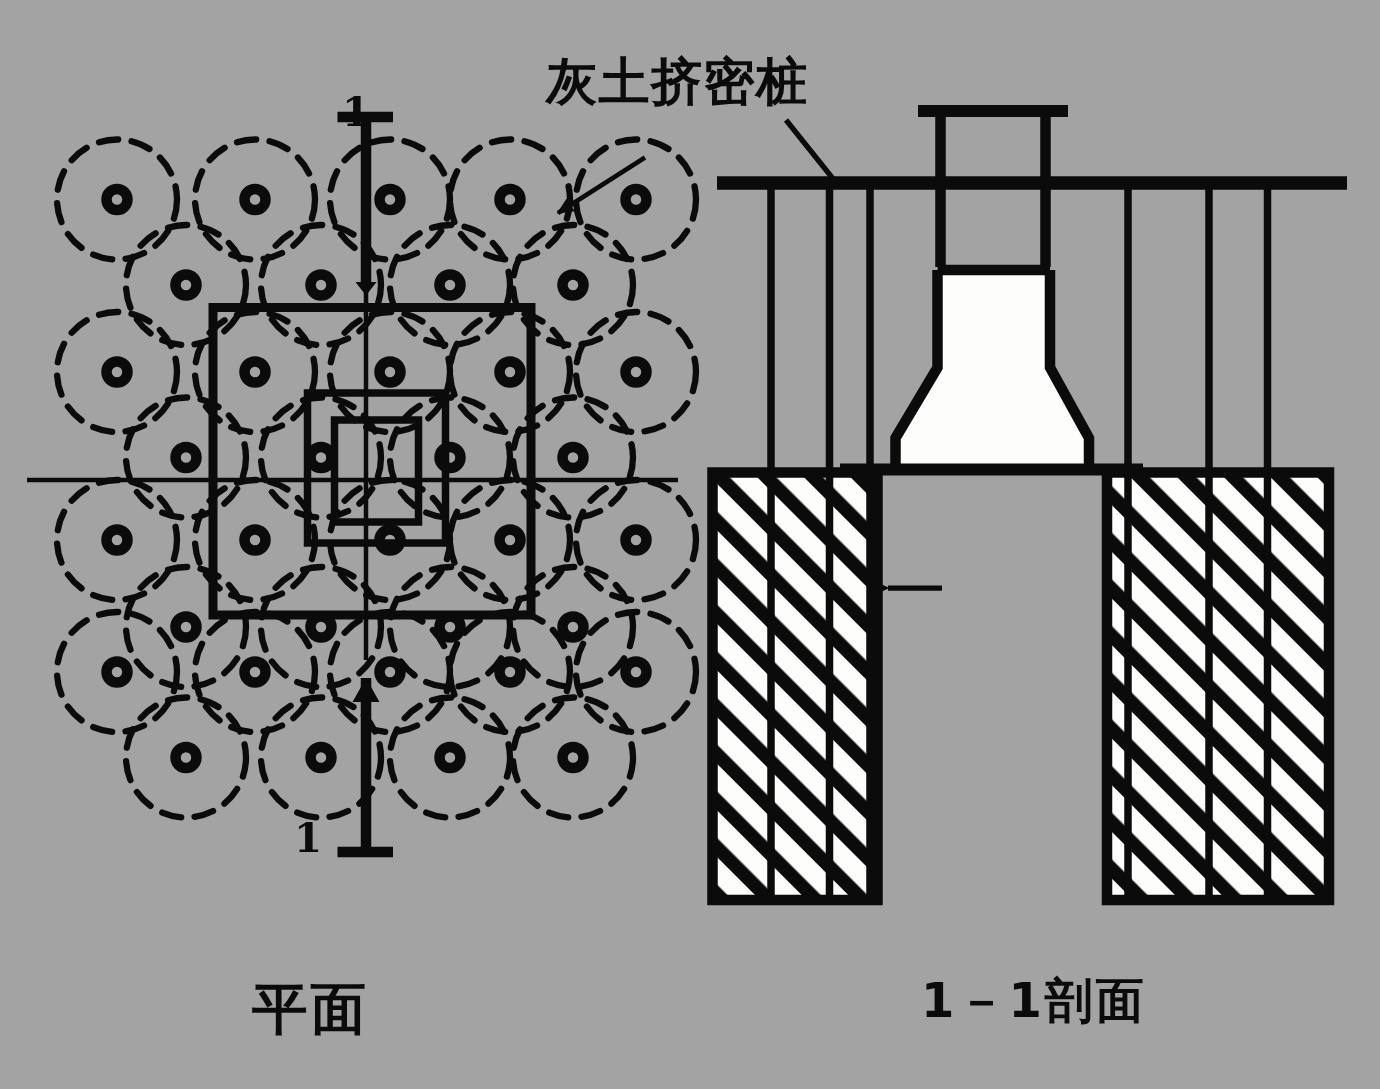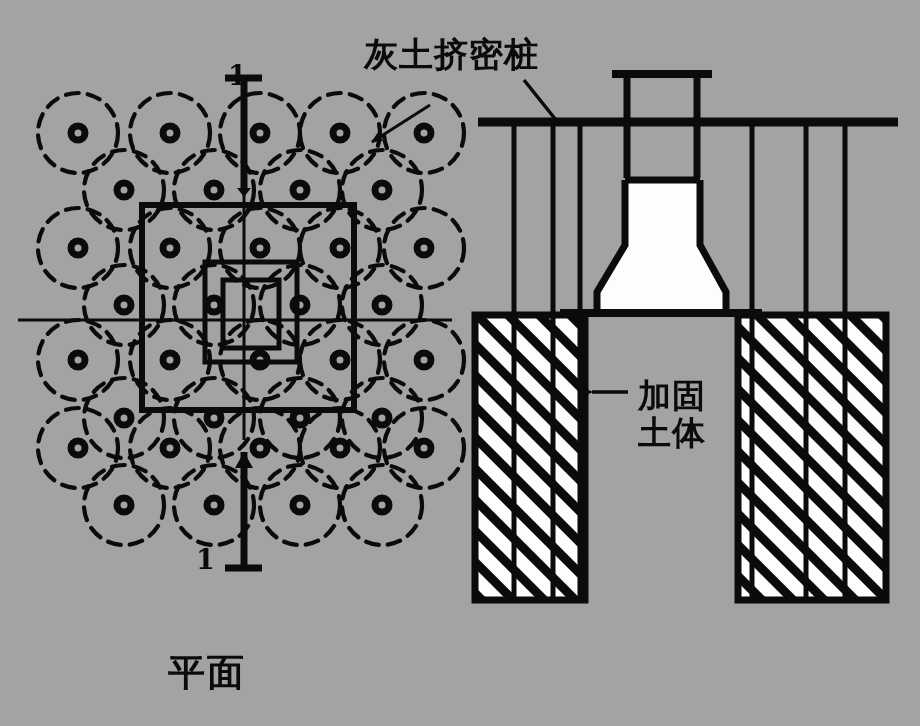--- a/index.html
+++ b/index.html
@@ -258,25 +258,22 @@
       <line x1="556" y1="120" x2="524" y2="80" stroke="#0b0b0b" stroke-width="3.5"></line>
 
       <line x1="430" y1="105" x2="372" y2="142" stroke="#0b0b0b" stroke-width="3" marker-end="url(#arrowsm)"></line>
 
       <line x1="592" y1="392" x2="628" y2="392" stroke="#0b0b0b" stroke-width="3.5" marker-start="url(#arrowsm)"></line>
     </g>
   </svg>
 
   <div class="cap" id="label-pile">灰土挤密桩</div>
 
-  <div class="cap" id="label-soil">
-    <div>加固</div>
-    <div>土体</div>
-  </div>
 
   <div class="marknum" id="section-mark-top-num">1</div>
 
   <div class="marknum" id="section-mark-bottom-num">1</div>
 
   <div class="cap" id="caption-plan">平面</div>
 
+  <div class="cap" id="caption-section">1－1剖面</div>
 
 </div>
 
 </body></html>

